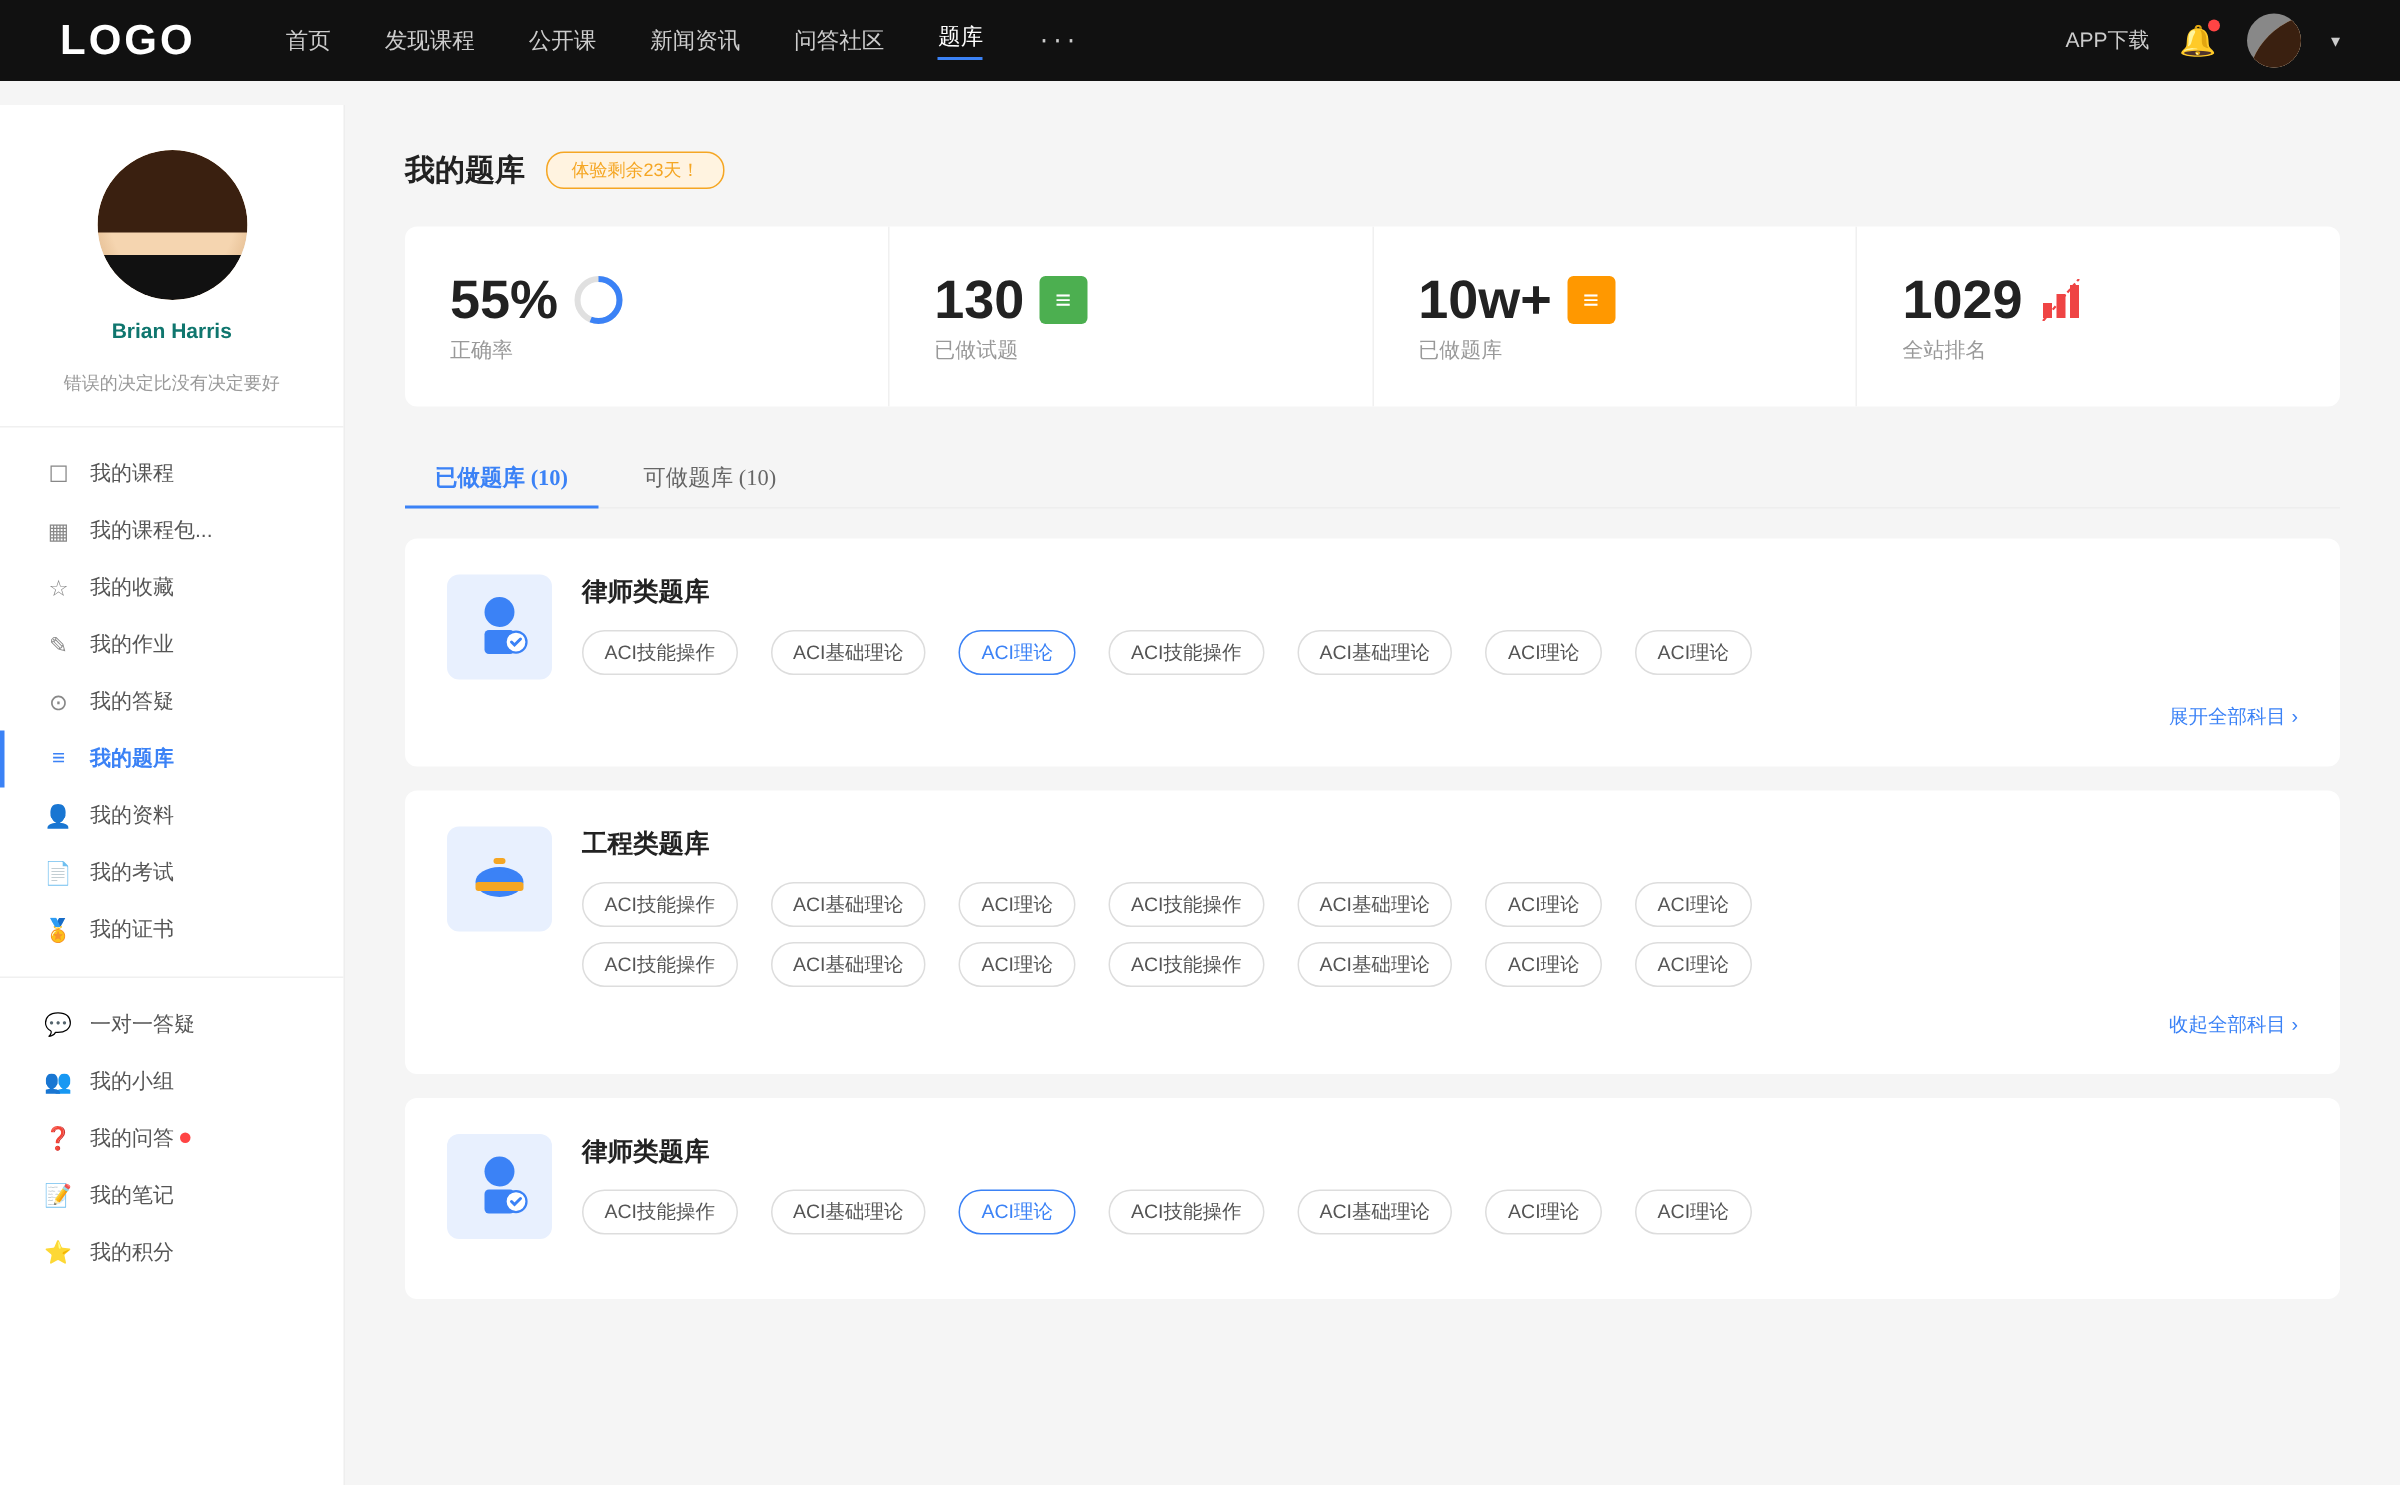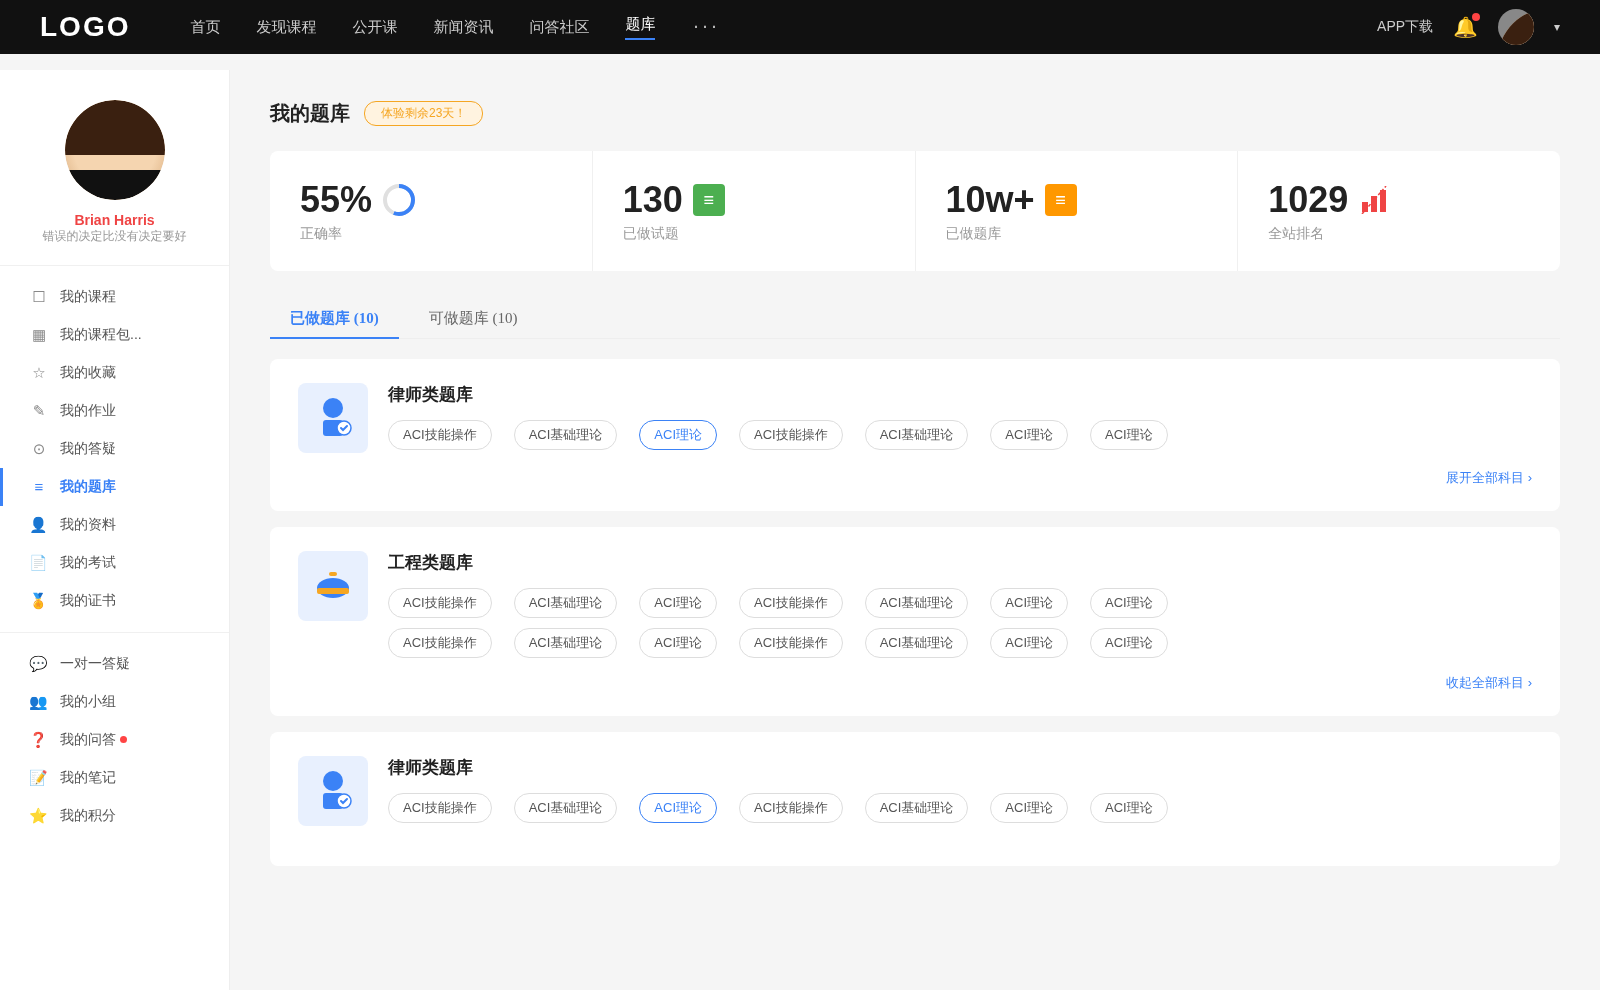--- a/index.html
+++ b/index.html
@@ -126,22 +126,22 @@
     .avatar-shirt {
       position: absolute;
       bottom: 0; left: 0; right: 0;
       height: 30px;
       background: #111;
       border-radius: 0 0 50% 50%;
     }
     .sidebar-name {
       font-size: 14px;
       font-weight: 600;
-      color: #ef4444;
-      margin-bottom: 0;
+      color: #0f766e;
+      margin-bottom: 19px;
     }
     .sidebar-motto {
       font-size: 12px;
       color: #999;
       text-align: left;
       line-height: 1.4;
     }
     .sidebar-divider {
       height: 1px;
       background: #f0f0f0;

